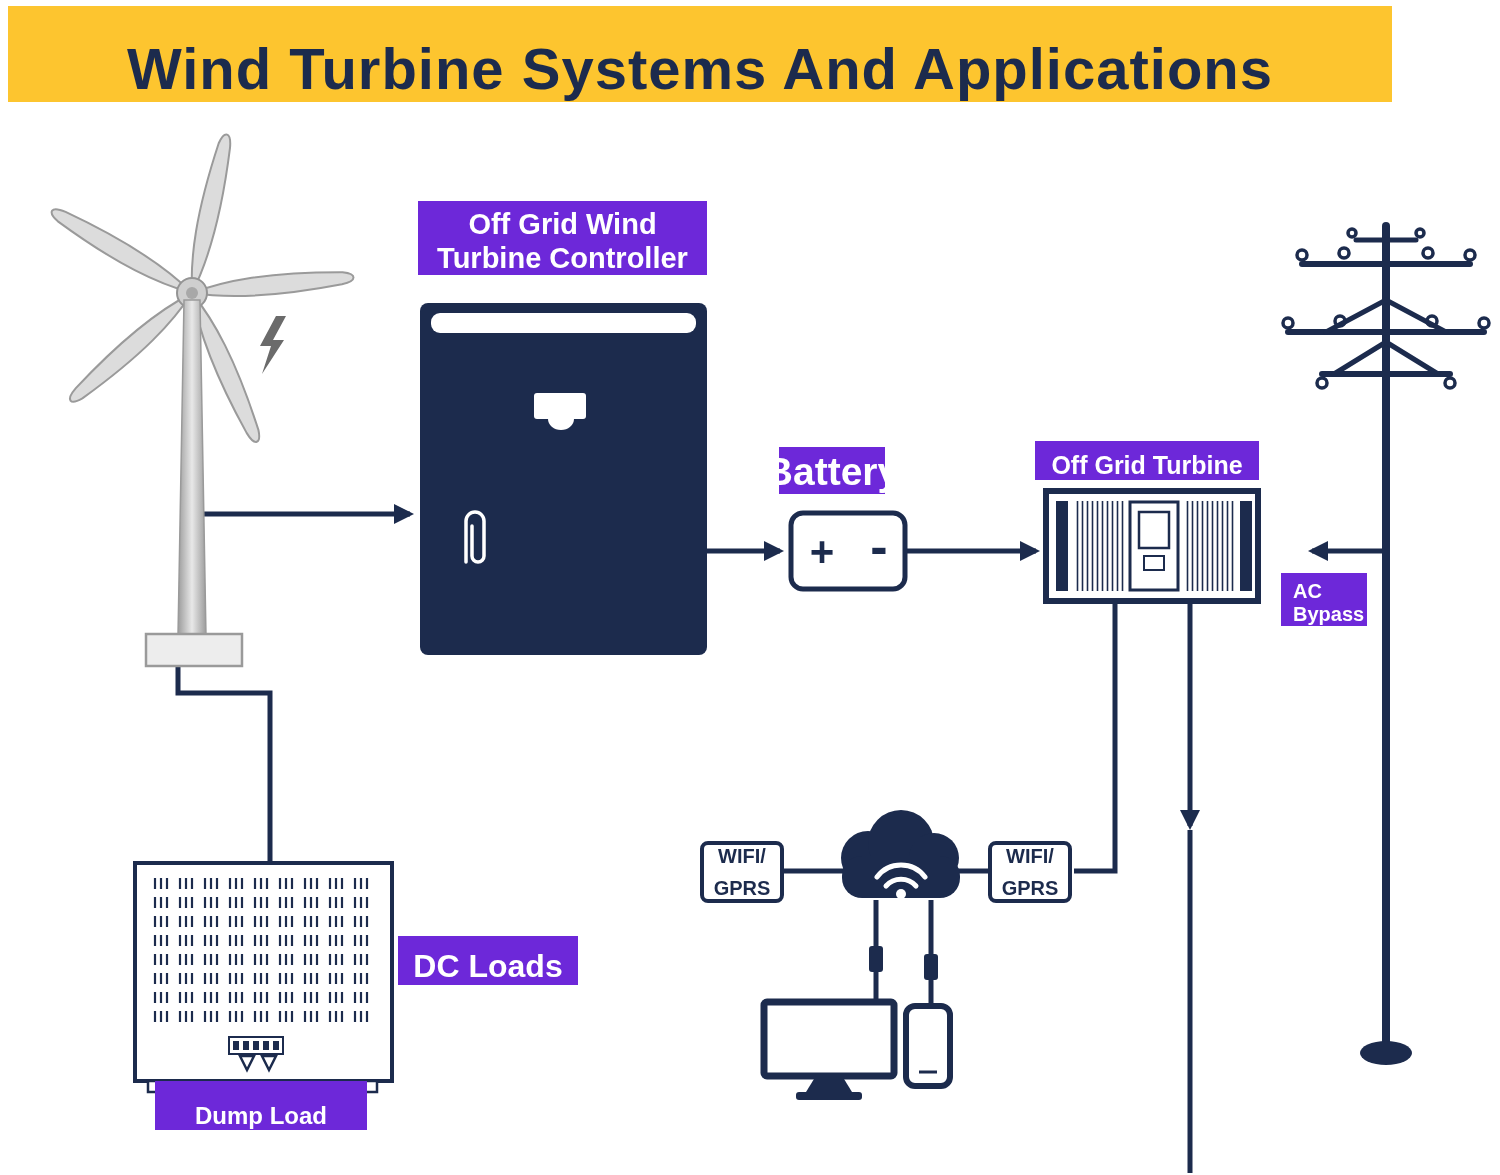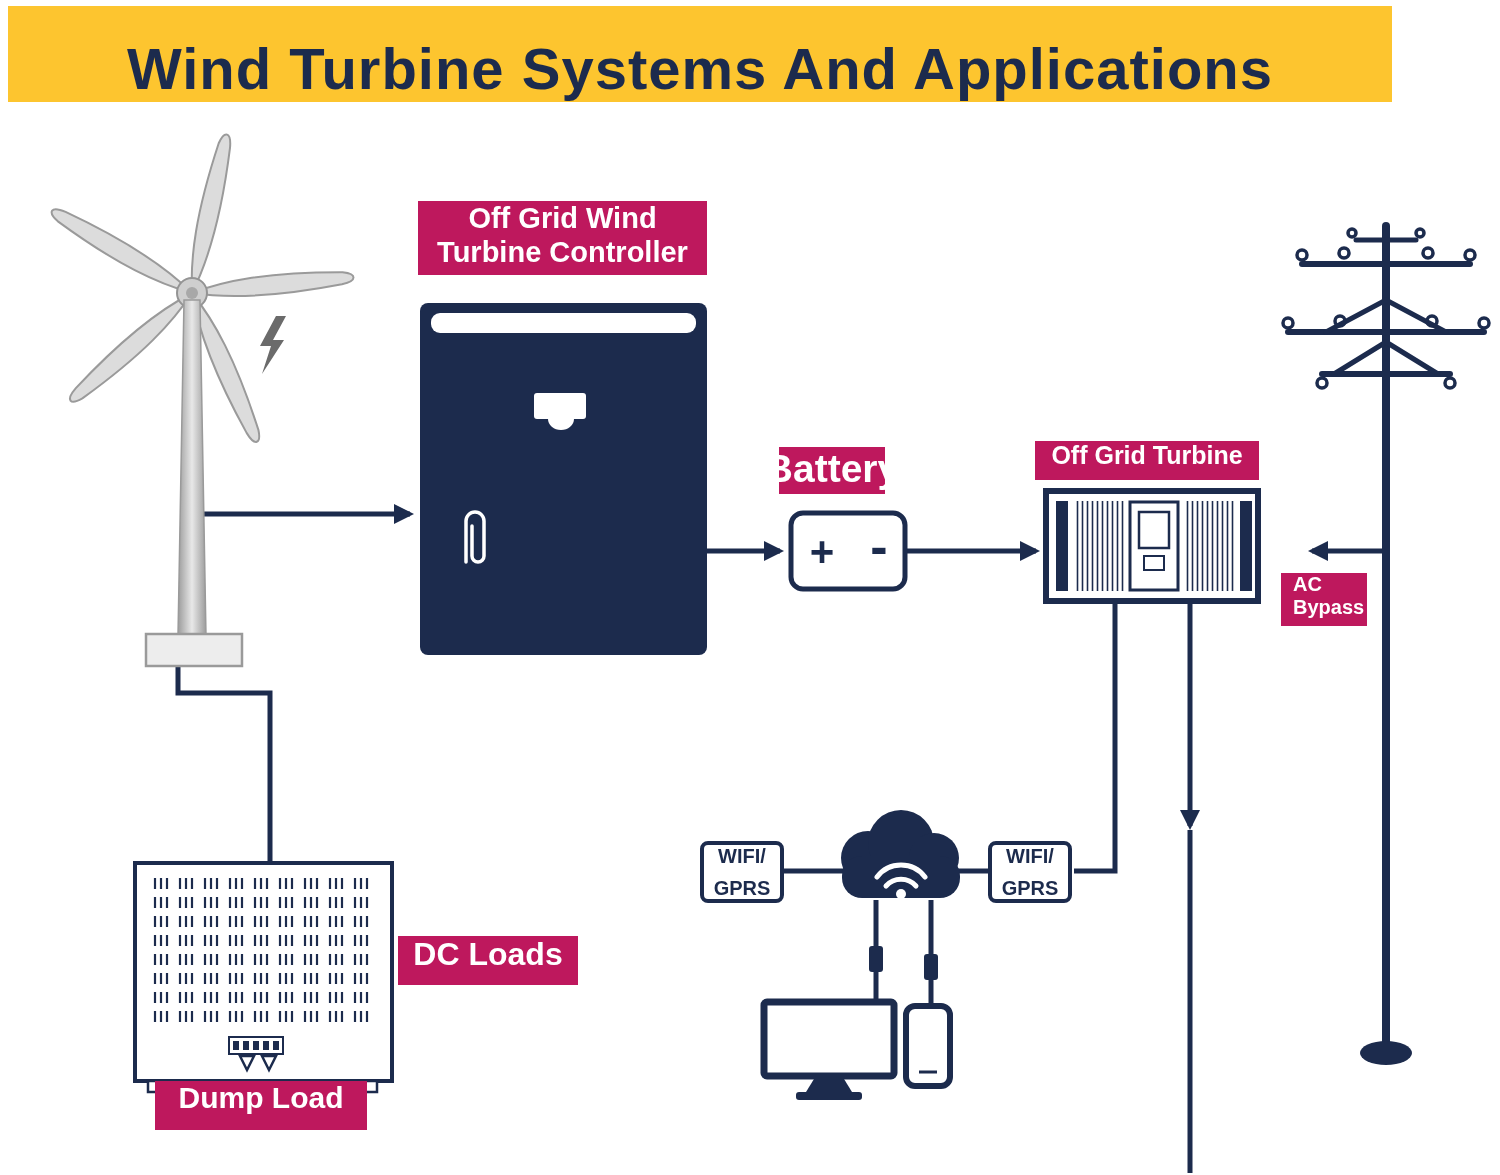--- a/index.html
+++ b/index.html
@@ -2,30 +2,30 @@
 <html><head>
 <meta charset="utf-8">
 <style>
   html,body{margin:0;padding:0;background:#ffffff;}
   .stage{position:relative;width:1500px;height:1175px;background:#ffffff;overflow:hidden;
          font-family:"Liberation Sans",sans-serif;}
   .art{position:absolute;left:0;top:0;}
   .banner{position:absolute;left:8px;top:6px;width:1384px;height:96px;background:#fdc52f;
           display:flex;align-items:flex-end;justify-content:center;}
   .banner span{font-size:58px;font-weight:bold;color:#1c2b4d;letter-spacing:1px;}
-  .label{position:absolute;background:#be185d;color:#ffffff;font-weight:bold;
-         display:flex;align-items:flex-start;justify-content:center;text-align:center;}
+  .label{position:absolute;background:#6d28d9;color:#ffffff;font-weight:bold;
+         display:flex;align-items:flex-end;justify-content:center;text-align:center;}
   .label .lines span{display:block;}
   #controllerLabel{left:418px;top:201px;width:289px;height:74px;font-size:29px;line-height:34px;}
   #batteryLabel{left:779px;top:447px;width:106px;height:47px;font-size:39px;}
   #inverterLabel{left:1035px;top:441px;width:224px;height:39px;font-size:25px;}
   #acBypassLabel{left:1281px;top:573px;width:86px;height:53px;font-size:20px;line-height:23px;
                  justify-content:flex-start;padding-left:12px;text-align:left;box-sizing:border-box;}
   #dcLoadsLabel{left:398px;top:936px;width:180px;height:49px;font-size:32px;}
-  #dumpLoadLabel{left:155px;top:1081px;width:212px;height:49px;font-size:30px;}
+  #dumpLoadLabel{left:155px;top:1081px;width:212px;height:49px;font-size:24px;}
   #acLoadsLabel{left:982px;top:1081px;width:160px;height:49px;font-size:32px;}
   .wifi{position:absolute;background:#ffffff;color:#1c2b4d;border:4px solid #1c2b4d;border-radius:8px;
         font-weight:bold;font-size:20px;line-height:32px;display:flex;align-items:center;
         justify-content:flex-end;text-align:center;box-sizing:border-box;}
   #wifiLeft{left:700px;top:841px;width:84px;height:62px;}
   #wifiRight{left:988px;top:841px;width:84px;height:62px;}
 </style>
 </head>
 <body>
 

